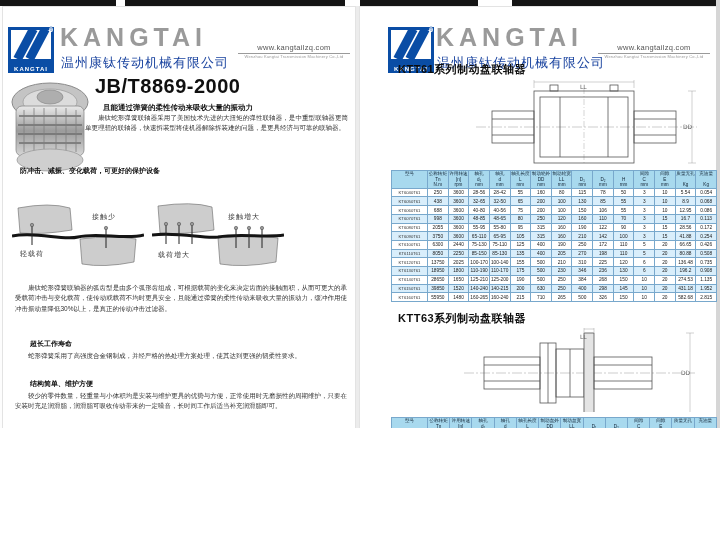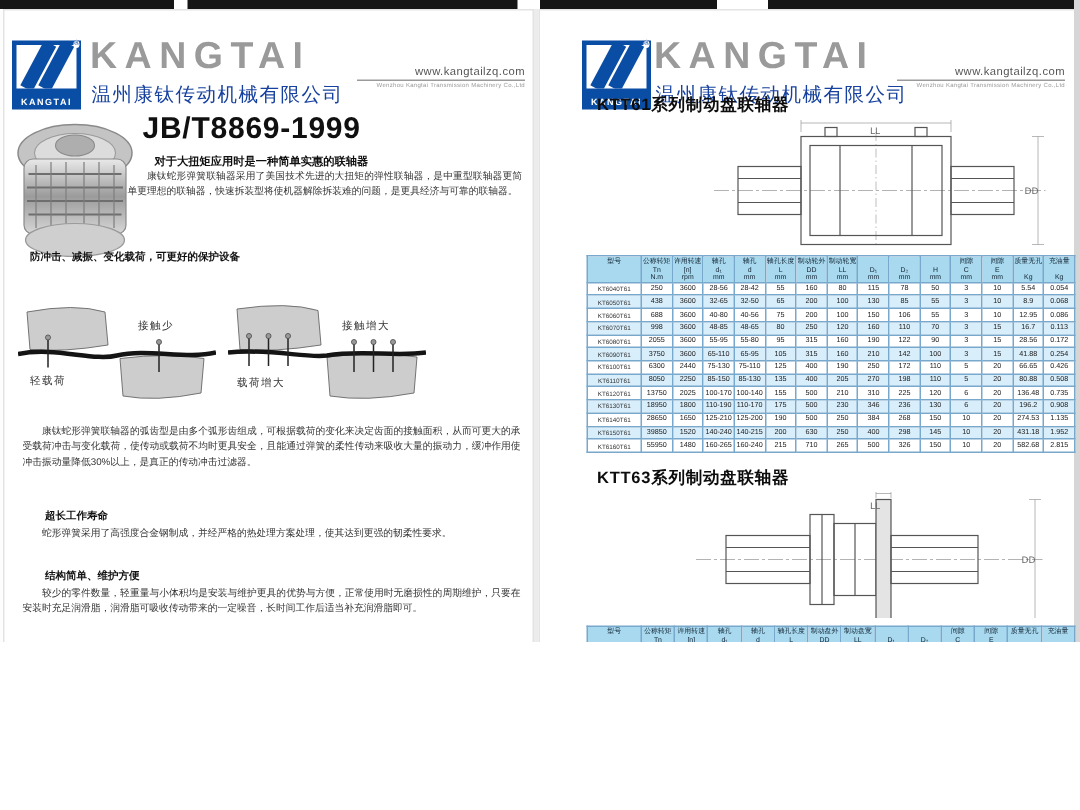--- a/index.html
+++ b/index.html
@@ -15,21 +15,21 @@
   
   .logo{width:46px;height:46px;background:#0a4da5;}
   .logo .inner{position:absolute;left:3px;top:3px;width:40px;height:29px;background:#ffffff;overflow:hidden;}
   .logo .bar1,.logo .bar2{position:absolute;width:9px;height:34px;background:#0a4da5;transform:rotate(28deg);}
   .logo .bar1{left:10px;top:-3px;}
   .logo .bar2{left:22px;top:-3px;}
   .logo .reg{position:absolute;right:1px;top:0px;font-size:5px;color:#0a4da5;background:#fff;border-radius:50%;line-height:5px;}
   .logo .cap{position:absolute;left:0;bottom:1px;width:46px;text-align:center;color:#ffffff;font-size:6px;font-weight:bold;letter-spacing:1px;}
   .brand{font-size:25px;font-weight:bold;color:#9a9a9a;letter-spacing:5px;line-height:26px;}
   .company{font-size:13px;font-weight:normal;color:#17419e;letter-spacing:1px;}
-  .webblock{text-align:right;}
+  .webblock{text-align:center;}
   .weburl{font-size:7.5px;color:#555;letter-spacing:0.3px;}
   .webrule{border-top:1px solid #9a9a9a;margin-top:1px;}
   .webcap{font-size:4px;color:#999;letter-spacing:0.2px;}
   
   .jbtitle{font-size:20px;font-weight:bold;color:#101010;letter-spacing:0.5px;}
   .subtitle{font-size:7.5px;font-weight:bold;color:#111;}
   .para{font-size:6.5px;line-height:10.4px;text-align:justify;color:#333;text-indent:2em;}
   .sechead{font-size:7px;font-weight:bold;color:#111;}
   .dialabel{font-size:7px;color:#333;letter-spacing:1px;}
   .pagenum{font-size:7px;color:#666;}
@@ -70,21 +70,21 @@
     <div class="cap">KANGTAI</div>
   </div>
   <div class="abs brand" style="left:60px;top:24px;">KANGTAI</div>
   <div class="abs company" style="left:61px;top:54px;">温州康钛传动机械有限公司</div>
   <div class="abs webblock" style="left:238px;top:43px;width:112px;">
     <div class="weburl">www.kangtailzq.com</div>
     <div class="webrule"></div>
     <div class="webcap">Wenzhou Kangtai Transmission Machinery Co.,Ltd</div>
   </div>
 
-  <div class="abs jbtitle" style="left:95px;top:75px;">JB/T8869-1999</div>
+  <div class="abs jbtitle" style="left:95px;top:75px;">JB/T8869-2000</div>
 
   <svg class="abs" style="left:8px;top:78px;" width="84" height="98" viewBox="0 0 84 98">
     <defs>
       <linearGradient id="pg" x1="0" y1="0" x2="0" y2="1">
         <stop offset="0" stop-color="#e9e9e9"></stop>
           <stop offset="0.5" stop-color="#9b9b9b"></stop>
           <stop offset="1" stop-color="#d7d7d7"></stop>
       </linearGradient>
     </defs>
     <ellipse cx="42" cy="24" rx="38" ry="19" fill="#c4c4c4" stroke="#8a8a8a" stroke-width="1"></ellipse>
@@ -101,21 +101,21 @@
       <line x1="16" y1="32" x2="16" y2="74"></line>
         <line x1="26" y1="30" x2="26" y2="76"></line>
       <line x1="36" y1="30" x2="36" y2="77"></line>
         <line x1="48" y1="30" x2="48" y2="77"></line>
       <line x1="58" y1="30" x2="58" y2="76"></line>
         <line x1="68" y1="32" x2="68" y2="74"></line>
     </g>
     <ellipse cx="42" cy="82" rx="33" ry="11" fill="#cfcfcf" stroke="#9a9a9a" stroke-width="0.8"></ellipse>
   </svg>
 
-  <div class="abs subtitle" style="left:103px;top:103px;">对于大扭矩应用时是一种简单实惠的联轴器</div>
+  <div class="abs subtitle" style="left:103px;top:103px;">且能通过弹簧的柔性传动来吸收大量的振动力</div>
   <div class="abs para" style="left:85px;top:113px;width:263px;">康钛蛇形弹簧联轴器采用了美国技术先进的大扭矩的弹性联轴器，是中重型联轴器更简单更理想的联轴器，快速拆装型将使机器解除拆装难的问题，是更具经济与可靠的联轴器。</div>
 
   <div class="abs sechead" style="left:20px;top:166px;">防冲击、减振、变化载荷，可更好的保护设备</div>
 
   <svg class="abs" style="left:12px;top:202px;" width="132" height="68" viewBox="0 0 132 68">
     <path d="M6,6 Q38,0 58,6 L60,28 Q30,33 8,31 Z" fill="#cdcdcd" stroke="#666" stroke-width="0.6"></path>
     <path d="M68,37 Q100,33 124,37 L122,60 Q92,66 70,62 Z" fill="#cdcdcd" stroke="#666" stroke-width="0.6"></path>
     <path d="M0,34 C25,29 50,39 66,35 C86,30 112,38 132,33" fill="none" stroke="#141414" stroke-width="3"></path>
     <g stroke="#222" stroke-width="1">
       <line x1="20" y1="23" x2="20" y2="43"></line>

